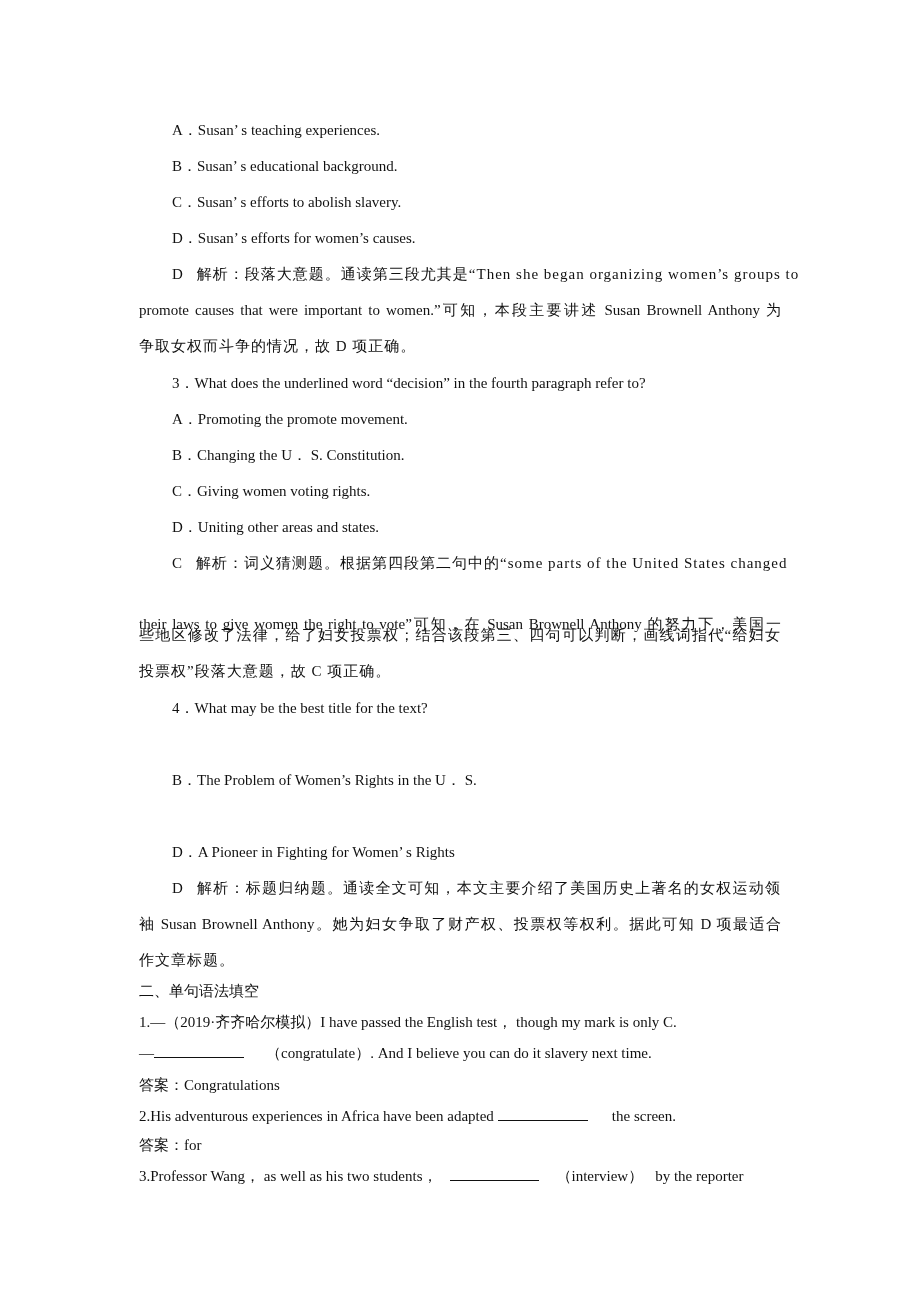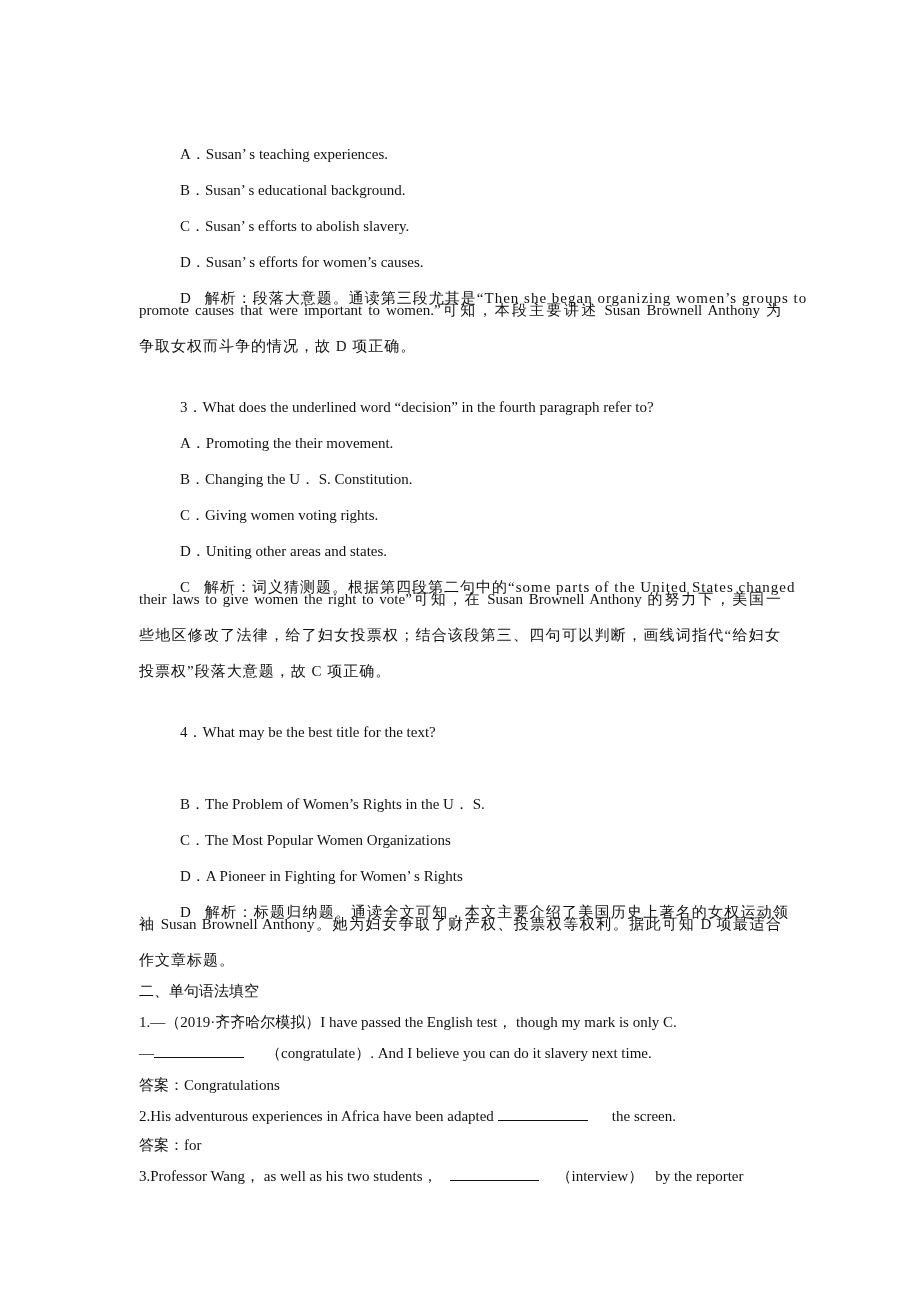--- a/index.html
+++ b/index.html
@@ -22,21 +22,21 @@
       width: 920px;
       height: 1302px;
     }
     .line {
       position: absolute;
       left: 139px;
       white-space: nowrap;
       line-height: 20px;
       height: 20px;
     }
-    .indent { left: 180px; margin-top: 24px; }
+    .indent { left: 172px; }
     .justify {
       width: 642px;
       text-align: justify;
       text-align-last: justify;
     }
     .gap { display: inline-block; }
     .blank {
       display: inline-block;
       border-bottom: 1px solid #111;
       height: 14px;
@@ -65,47 +65,44 @@
   <div class="line justify" style="top:300px">promote causes that were important to women.”可知，本段主要讲述 Susan Brownell Anthony 为</div>
   <div class="line indent" style="top:264px; width:609px; text-align:justify; text-align-last:justify;">
     <span>D</span><span class="gap" style="width:14px"></span><span class="cn">解析：</span><span class="cn">段落大意题。通读第三段尤其是“Then she began organizing women’s groups to</span>
   </div>
   <div class="line cn" style="top:336px">争取女权而斗争的情况，故 D 项正确。</div>
 
   <div class="line indent" style="top:373px">
     <span>3．</span><span>What does the underlined word “decision” in the fourth paragraph refer to?</span>
   </div>
   <div class="line indent" style="top:409px">
-    <span>A．</span><span>Promoting the their movement.</span>
+    <span>A．</span><span>Promoting the promote movement.</span>
   </div>
   <div class="line indent" style="top:445px">
     <span>B．</span><span>Changing the U． S. Constitution.</span>
   </div>
   <div class="line indent" style="top:481px">
     <span>C．</span><span>Giving women voting rights.</span>
   </div>
   <div class="line indent" style="top:517px">
     <span>D．</span><span>Uniting other areas and states.</span>
   </div>
 
   <div class="line indent" style="top:553px; width:602px; text-align:justify; text-align-last:justify;">
     <span>C</span><span class="gap" style="width:14px"></span><span class="cn">解析：</span><span class="cn">词义猜测题。根据第四段第二句中的“some parts of the United States changed</span>
   </div>
-  <div class="line justify" style="top:589px">their laws to give women the right to vote”可知，在 Susan Brownell Anthony 的努力下，美国一</div>
+  <div class="line justify" style="top:614px">their laws to give women the right to vote”可知，在 Susan Brownell Anthony 的努力下，美国一</div>
   <div class="line justify cn" style="top:625px">些地区修改了法律，给了妇女投票权；结合该段第三、四句可以判断，画线词指代“给妇女</div>
   <div class="line cn" style="top:661px">投票权”段落大意题，故 C 项正确。</div>
 
   <div class="line indent" style="top:698px">
     <span>4．</span><span>What may be the best title for the text?</span>
   </div>
   <div class="line indent" style="top:770px">
     <span>B．</span><span>The Problem of Women’s Rights in the U． S.</span>
-  </div>
-  <div class="line indent" style="top:806px">
-    <span>C．</span><span>The Most Popular Women Organizations</span>
   </div>
   <div class="line indent" style="top:842px">
     <span>D．</span><span>A Pioneer in Fighting for Women’ s Rights</span>
   </div>
 
   <div class="line indent" style="top:878px; width:609px; text-align:justify; text-align-last:justify;">
     <span>D</span><span class="gap" style="width:14px"></span><span class="cn">解析：</span><span class="cn">标题归纳题。通读全文可知，本文主要介绍了美国历史上著名的女权运动领</span>
   </div>
   <div class="line justify" style="top:914px">袖 Susan Brownell Anthony。她为妇女争取了财产权、投票权等权利。据此可知 D 项最适合</div>
   <div class="line cn" style="top:950px">作文章标题。</div>

